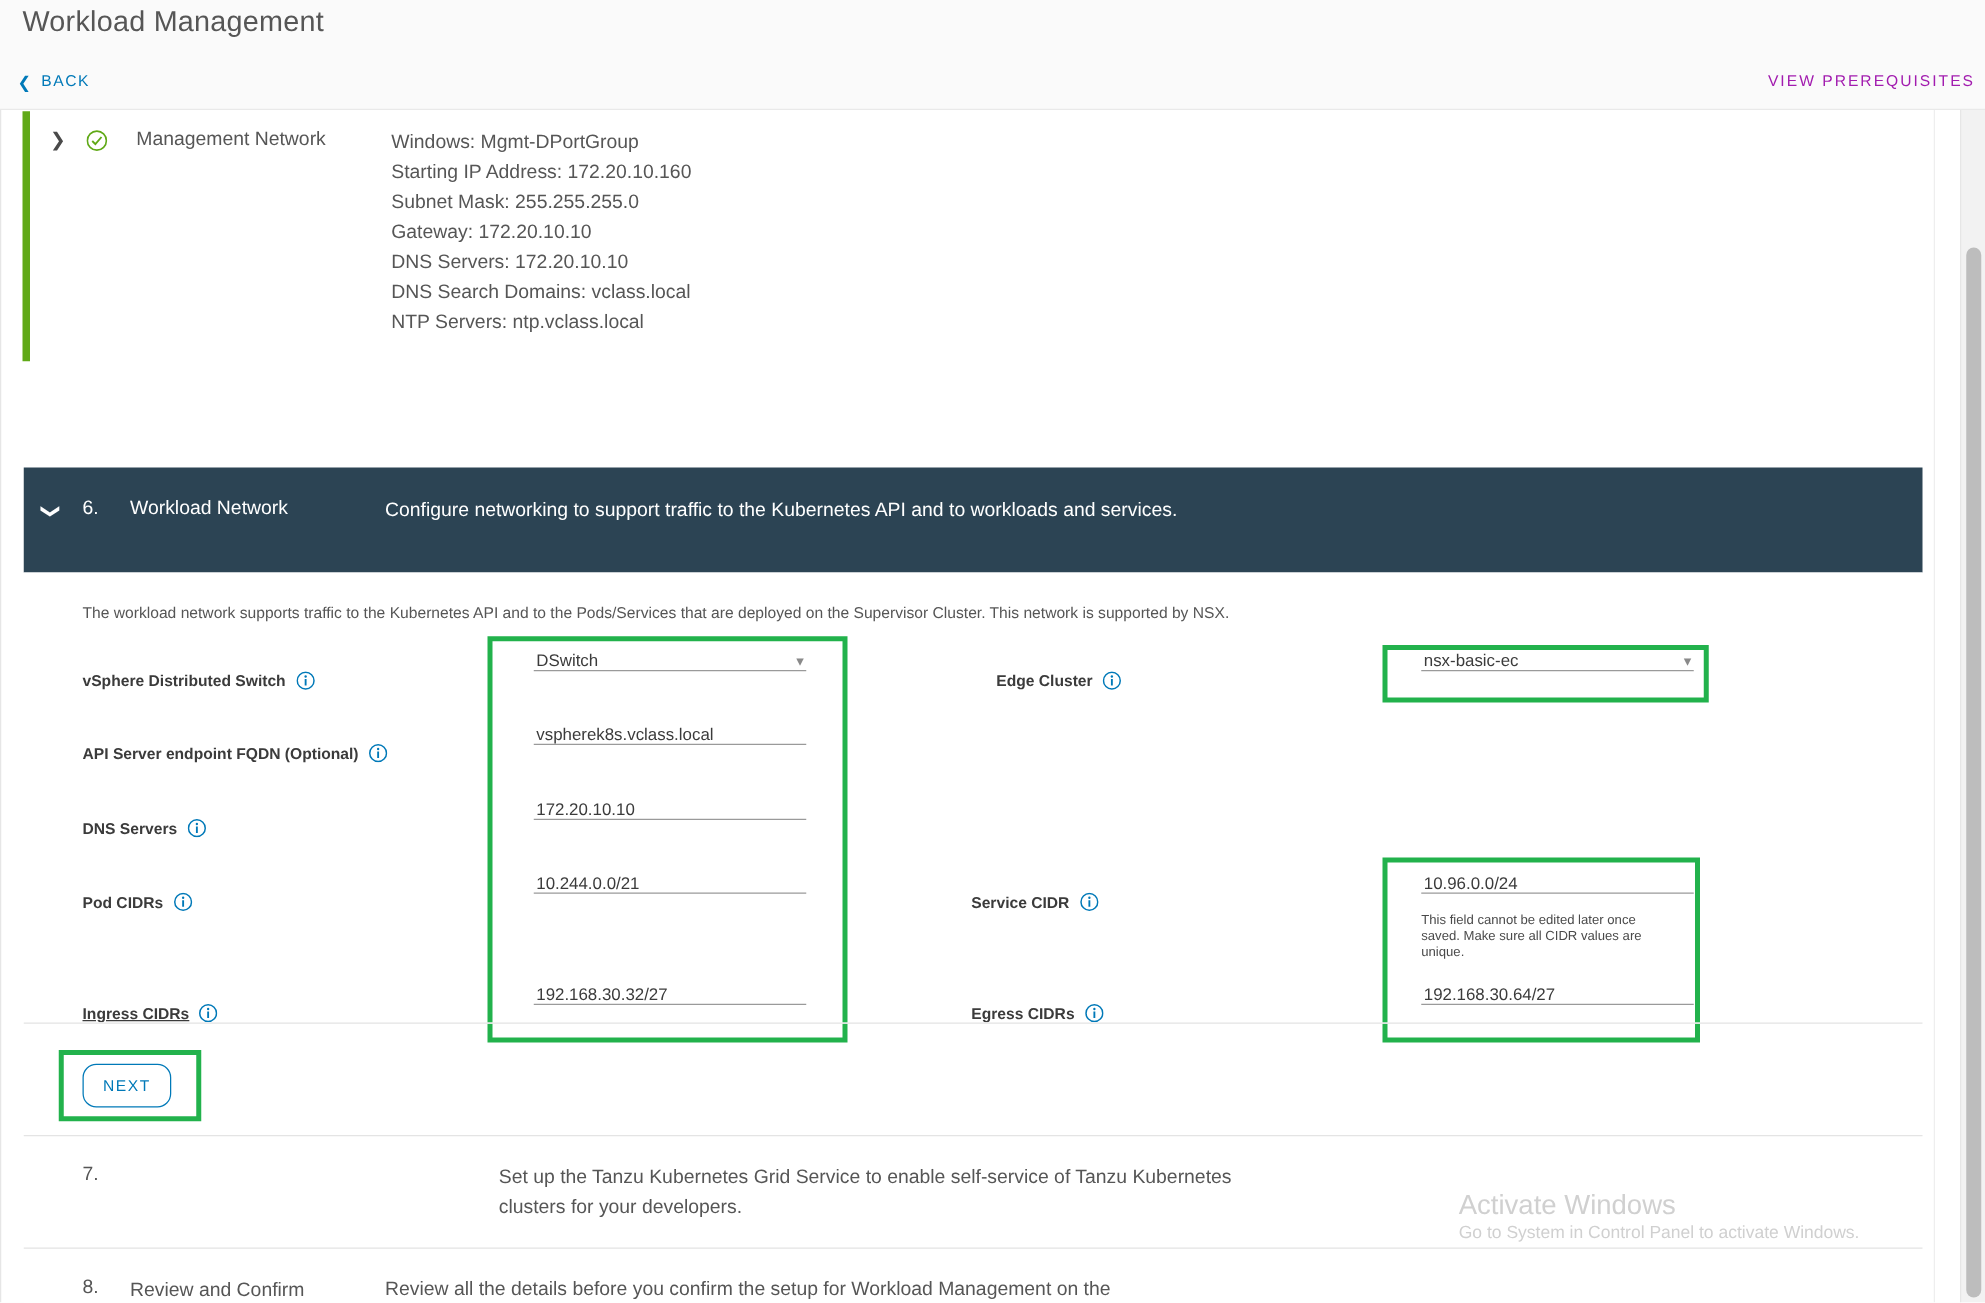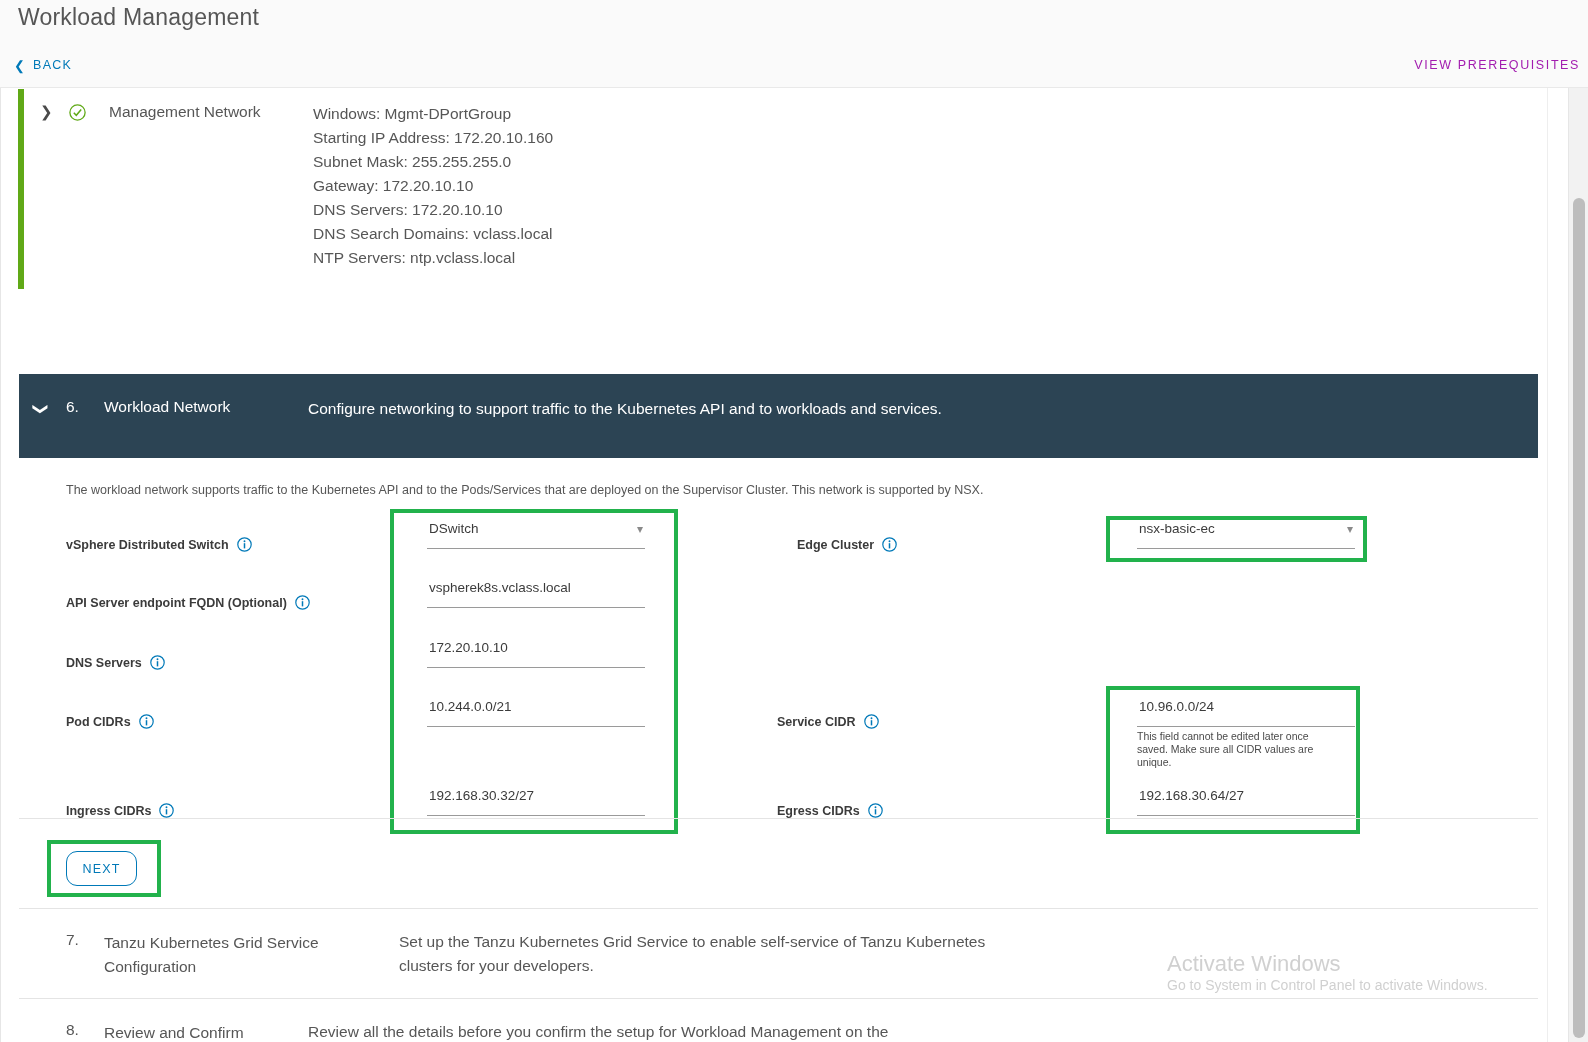--- a/index.html
+++ b/index.html
@@ -117,21 +117,21 @@
     position: absolute;
     font-size: 12.5px; font-weight: bold; color: #3b3b3b;
     display: flex; align-items: center; gap: 8px; white-space: nowrap;
   }
   .info-icon { display:inline-block; width:15px; height:15px; cursor:pointer; }
 
   .field {
     position: absolute;
     border-bottom: 1px solid #9a9a9a;
     font-size: 13.5px; color: #3b3b3b;
-    padding: 0 2px 12px 2px;
+    padding: 0 2px 0 2px;
     background: transparent;
   }
   .field.select { display:flex; align-items:flex-end; justify-content:space-between; }
   .sel-caret { color:#8a8a8a; font-size: 12px; line-height: 1; padding-bottom:1px; }
   .helper-text {
     position: absolute;
     font-size: 10.5px; color: #4a4a4a; line-height: 13px; width: 205px;
   }
 
   
@@ -245,21 +245,21 @@
         <div class="form-label" style="left:47px; top:256px;">
           <span>Pod CIDRs</span>
           <span class="info-icon">
             <svg width="15" height="15" viewBox="0 0 15 15">
                 <circle cx="7.5" cy="7.5" r="6.7" fill="none" stroke="#0079b8" stroke-width="1.2"></circle>
                 <circle cx="7.5" cy="4.2" r="0.95" fill="#0079b8"></circle>
                 <rect x="6.75" y="6.2" width="1.5" height="5.2" fill="#0079b8"></rect>
               </svg>
           </span>
         </div>
-        <div class="form-label" style="left:47px; top:345px;">
+        <div class="form-label" style="left:47px; top:345px;text-decoration:underline;">
           <span>Ingress CIDRs</span>
           <span class="info-icon">
             <svg width="15" height="15" viewBox="0 0 15 15">
                 <circle cx="7.5" cy="7.5" r="6.7" fill="none" stroke="#0079b8" stroke-width="1.2"></circle>
                 <circle cx="7.5" cy="4.2" r="0.95" fill="#0079b8"></circle>
                 <rect x="6.75" y="6.2" width="1.5" height="5.2" fill="#0079b8"></rect>
               </svg>
           </span>
         </div>
 
@@ -315,21 +315,20 @@
         <div class="hl" style="left:1087px; top:58px; width:261px; height:46px;"></div>
         <div class="hl" style="left:1087px; top:228px; width:254px; height:148px;"></div>
       </div>
 
       <div class="next-btn">NEXT</div>
       <div class="hl" style="left:46px; top:752px; width:114px; height:57px;"></div>
 
       <div class="step-plain" style="top:730px; height:0;"></div>
       <div class="step-plain" style="top:820px; height:90px;">
         <span class="sp-num">7.</span>
-        <span class="sp-name">Tanzu Kubernetes Grid Service Configuration</span>
         <span class="sp-desc" style="left:380px;">Set up the Tanzu Kubernetes Grid Service to enable self-service of Tanzu Kubernetes clusters for your developers.</span>
       </div>
 
       <div class="step-plain" style="top:910px; height:90px;">
         <span class="sp-num">8.</span>
         <span class="sp-name">Review and Confirm</span>
         <span class="sp-desc" style="left:289px;">Review all the details before you confirm the setup for Workload Management on the cluster.</span>
       </div>
 
     </div>

